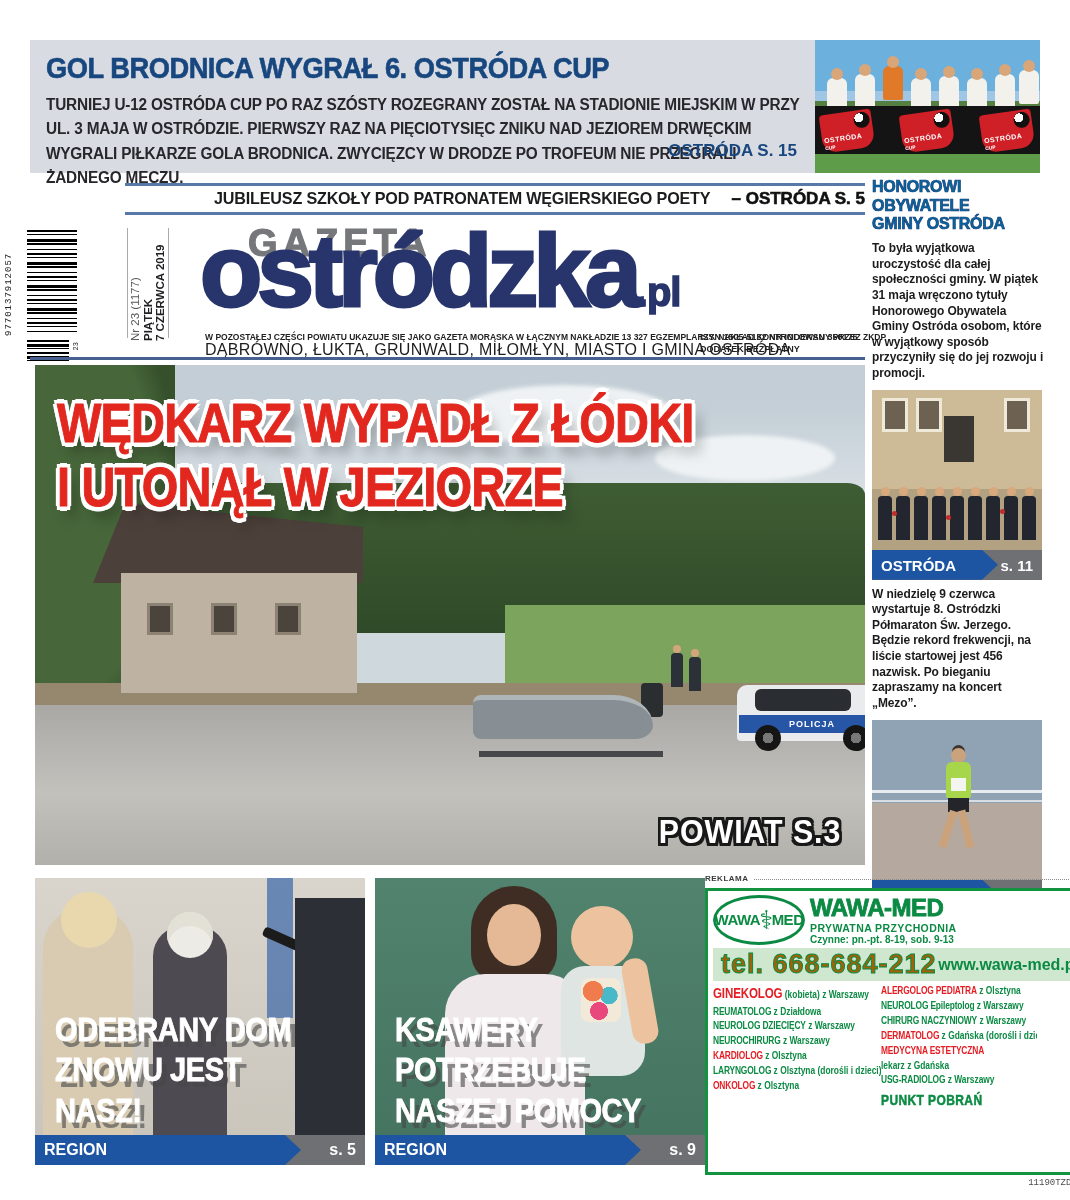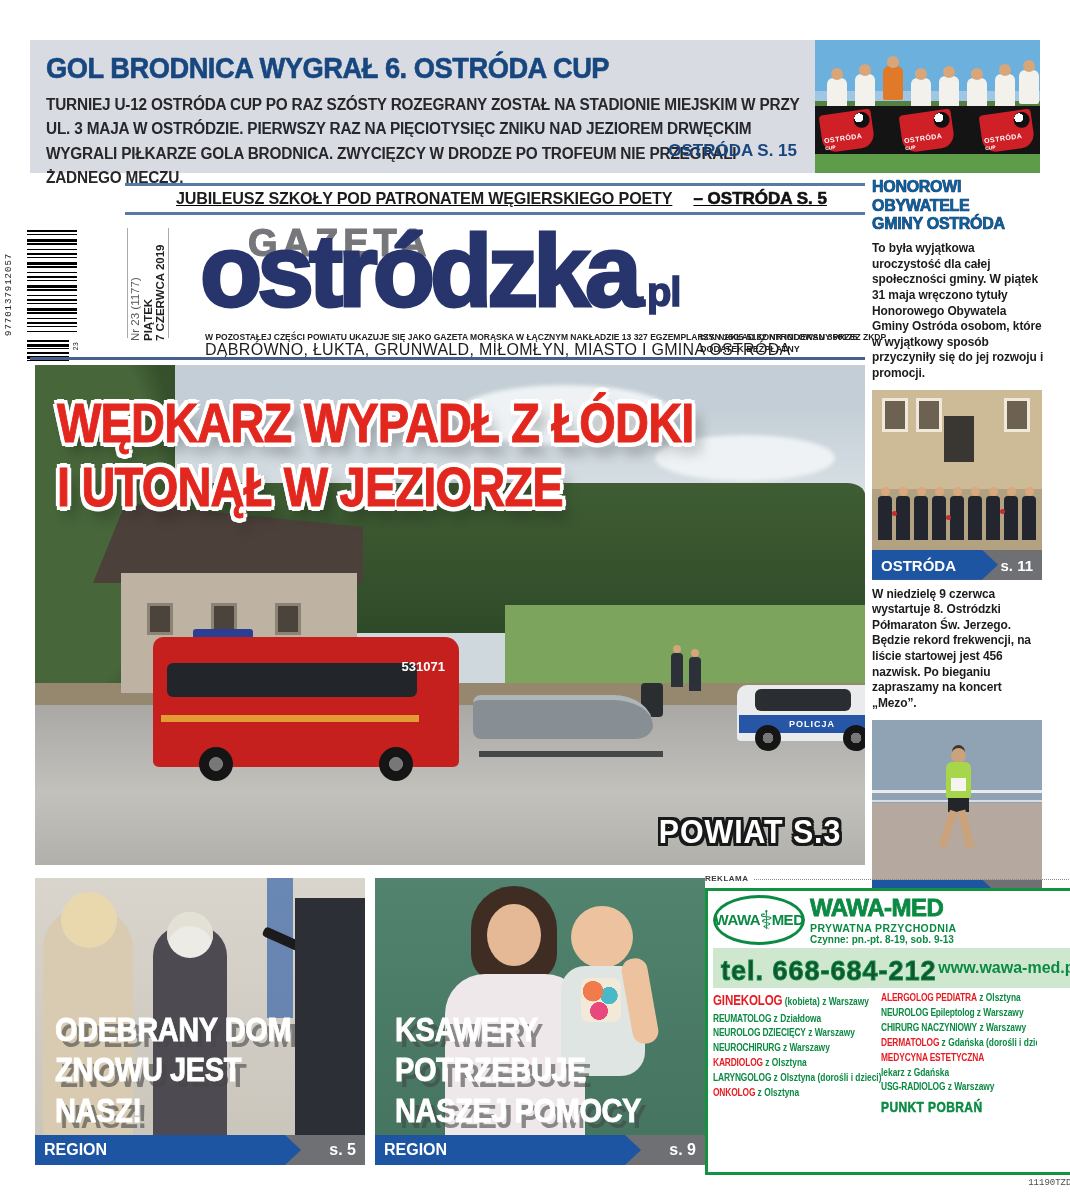--- a/index.html
+++ b/index.html
@@ -32,21 +32,21 @@
     color:#fff; font-weight:bold; }
   .tbp-shield .ball { position:absolute; right:2px; top:2px; width:16px; height:16px;
     border-radius:50%; background:radial-gradient(circle at 35% 35%, #fff 0 30%, #111 31%); }
   .tbp-shield .nm { position:absolute; left:2px; bottom:9px; font-size:7px; letter-spacing:.5px; }
   .tbp-shield .cp { position:absolute; left:2px; bottom:2px; font-size:5px; }
   .tbp-grass { position:absolute; left:0; right:0; bottom:0; height:19px; background:#5f9c49; }
 
   
   .strip { position:absolute; left:125px; top:183px; width:740px; height:32px;
     border-top:3px solid #5878a8; border-bottom:3px solid #5878a8;
-    display:flex; align-items:center; justify-content:center; gap:8px;text-decoration:underline; }
+    display:flex; align-items:center; justify-content:flex-end; gap:8px; }
   .strip-main { font-size:17px; font-weight:bold; color:#1c1c1e; letter-spacing:-0.2px;
     transform:scaleX(.95); }
   .strip-ref { font-size:17px; font-weight:bold; color:#111; -webkit-text-stroke:.6px #111; }
 
   
   .ean-digits { position:absolute; left:4px; top:230px; height:106px;
     writing-mode:vertical-rl; transform:rotate(180deg);
     font-family:"Liberation Mono","DejaVu Sans Mono",monospace; font-size:9px;
     color:#222; letter-spacing:1px; }
   .ean-big { position:absolute; left:27px; top:230px; width:50px; height:102px;
@@ -216,22 +216,22 @@
   .wm-staff { font-size:26px; line-height:1; margin:0 -2px; }
   .ad-mid { flex:1; text-align:left; color:#0b8a43; }
   .ad-name { font-size:24px; font-weight:bold; -webkit-text-stroke:.8px #0b8a43; letter-spacing:-0.5px; }
   .ad-sub { font-size:10.5px; font-weight:bold; letter-spacing:.4px; }
   .ad-hours { font-size:10px; font-weight:bold; }
   .ad-right { width:118px; text-align:center; color:#0b8a43; }
   .ad-city { font-size:18px; font-weight:bold; -webkit-text-stroke:.6px #0b8a43; }
   .ad-addr, .ad-mail { font-size:10.5px; font-weight:bold; }
   .ad-telband { margin:3px 0 2px; background:#cfe7cf; display:flex; align-items:center;
     justify-content:space-between; padding:1px 8px; }
-  .ad-phone { font-size:27px; font-weight:bold; color:#14532d; -webkit-text-stroke:1px #0b8a43;
-    letter-spacing:1px;margin-top:7px; }
+  .ad-phone { font-size:27px; font-weight:bold; color:#a16207; -webkit-text-stroke:1px #0b8a43;
+    letter-spacing:1px; }
   .ad-web { font-size:16px; font-weight:bold; color:#0b8a43; }
   .ad-cols { display:flex; margin-top:2px; }
   .ad-col { overflow:hidden; }
   .ad-col.left { width:168px; }
   .ad-col.right { width:156px; }
   .ad-col-inner { transform:scaleX(.8); transform-origin:left top; width:126%; }
   .sp-row { list-style:none; font-size:10.5px; line-height:1.42; color:#0b8a43;
     font-weight:bold; white-space:nowrap; }
   .sp-row .nm { font-weight:bold; letter-spacing:-0.2px; }
   .sp-row .nm.red { color:#e51d23; }
@@ -367,30 +367,20 @@
     <div class="mp-treeleft"></div>
     <div class="mp-grass"></div>
     <div class="mp-dirt"></div>
     <div class="mp-road"></div>
     <div class="mp-house-roof"></div>
     <div class="mp-house-wall">
       <div class="mp-house-win" style="left:26px; top:30px"></div>
       <div class="mp-house-win" style="left:90px; top:30px"></div>
       <div class="mp-house-win" style="left:154px; top:30px"></div>
     </div>
-    <div class="mp-van">
-      <div class="mp-van-roofbar"></div>
-      <div class="mp-van-body">
-        <div class="mp-van-win"></div>
-        <div class="mp-van-num">531071</div>
-        <div class="mp-van-line"></div>
-      </div>
-      <div class="mp-wheel" style="left:46px"></div>
-      <div class="mp-wheel" style="right:46px"></div>
-    </div>
     <div class="mp-boat">
       <div class="mp-boat-motor"></div>
       <div class="mp-boat-hull"></div>
       <div class="mp-trailer"></div>
     </div>
     <div class="mp-figure" style="left:636px; top:288px"></div>
     <div class="mp-figure" style="left:654px; top:292px"></div>
     <div class="mp-police">
       <div class="mp-police-body">
         <div class="mp-police-win"></div>

